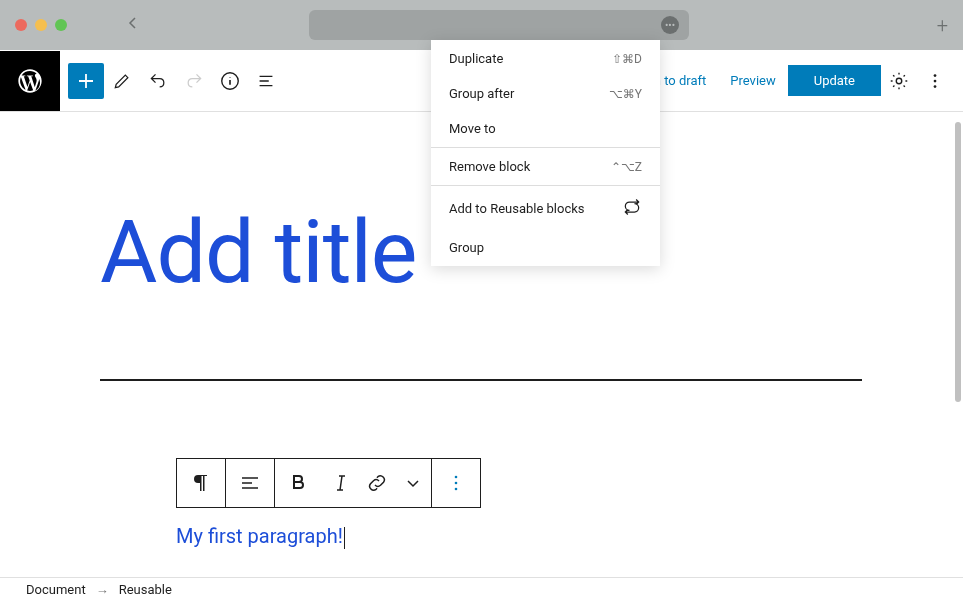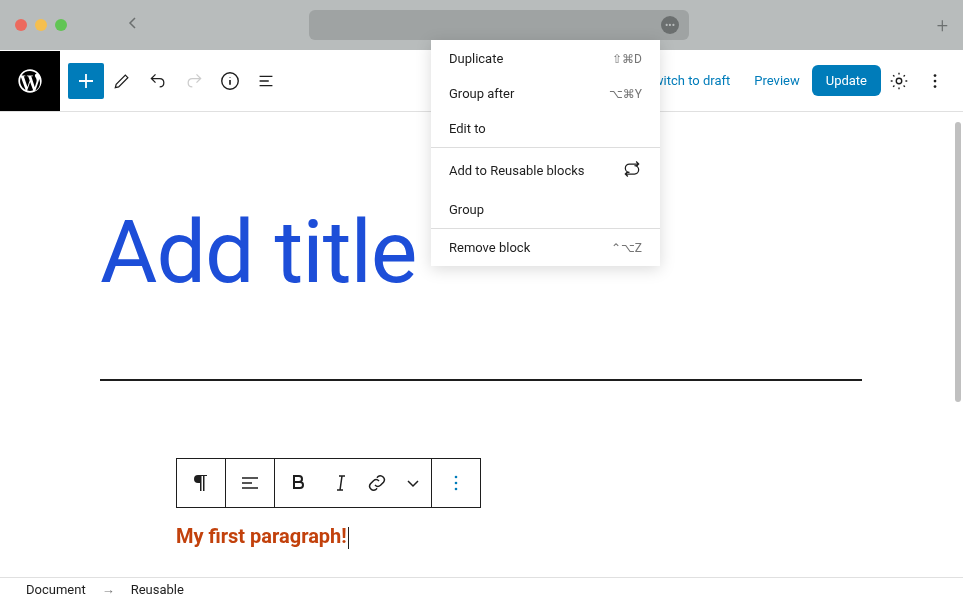--- a/index.html
+++ b/index.html
@@ -96,22 +96,22 @@
     .header-spacer { flex: 1; }
     .header-link {
       color: #007cba;
       padding: 8px 12px;
       font-size: 13px;
       cursor: pointer;
     }
     .update-btn {
       background: #007cba;
       color: #fff;
-      padding: 8px 14px;
-      border-radius: 6px;
+      padding: 8px 26px;
+      border-radius: 0;
       font-size: 13px;
       cursor: pointer;
     }
     
     
     .canvas {
       background: #fff;
       height: 465px;
       position: relative;
       overflow: hidden;
@@ -166,22 +166,21 @@
       justify-content: center;
       cursor: pointer;
     }
     .toolbar-btn.narrow { width: 36px; }
     
     .paragraph-text {
       position: absolute;
       left: 176px;
       top: 412px;
       font-size: 20px;
-      color: #c2410c;
-      font-weight: bold;
+      color: #1d4ed8;
     }
     .caret {
       display: inline-block;
       width: 1px;
       height: 22px;
       background: #1e1e1e;
       vertical-align: middle;
       margin-left: 1px;
     }
     
@@ -224,21 +223,21 @@
       left: 0;
       right: 0;
       height: 24px;
       background: #fff;
       border-top: 1px solid #e0e0e0;
       display: flex;
       align-items: center;
       padding: 0 26px;
       font-size: 13px;
       color: #1e1e1e;
-      gap: 16px;
+      gap: 10px;
     }
     .breadcrumb-arrow { color: #757575; }
   </style>
 </head>
 <body>
 
 <div class="browser-chrome">
   <div class="traffic-lights">
     <div class="traffic-light tl-red"></div>
     <div class="traffic-light tl-yellow"></div>
@@ -373,40 +372,40 @@
   <div class="menu-section">
     <div class="menu-item">
       <span>Duplicate</span>
       <span class="menu-shortcut">⇧⌘D</span>
     </div>
     <div class="menu-item">
       <span>Group after</span>
       <span class="menu-shortcut">⌥⌘Y</span>
     </div>
     <div class="menu-item">
-      <span>Edit to</span>
+      <span>Move to</span>
+    </div>
+  </div>
+  <div class="menu-section">
+    <div class="menu-item">
+      <span>Remove block</span>
+      <span class="menu-shortcut">⌃⌥Z</span>
     </div>
   </div>
   <div class="menu-section">
     <div class="menu-item">
       <span>Add to Reusable blocks</span>
       <span class="menu-icon-right">
         <svg width="20" height="20" viewBox="0 0 24 24">
             <path d="M17 3l3 3-3 3M20 6H9a5 5 0 000 10M7 21l-3-3 3-3M4 18h11a5 5 0 000-10" stroke="#1e1e1e" stroke-width="1.5" fill="none"></path>
           </svg>
       </span>
     </div>
     <div class="menu-item">
       <span>Group</span>
-    </div>
-  </div>
-  <div class="menu-section">
-    <div class="menu-item">
-      <span>Remove block</span>
-      <span class="menu-shortcut">⌃⌥Z</span>
     </div>
   </div>
 </div>
 
 <div class="breadcrumb">
   <span>Document</span>
   <span class="breadcrumb-arrow">→</span>
   <span>Reusable</span>
 </div>
 

